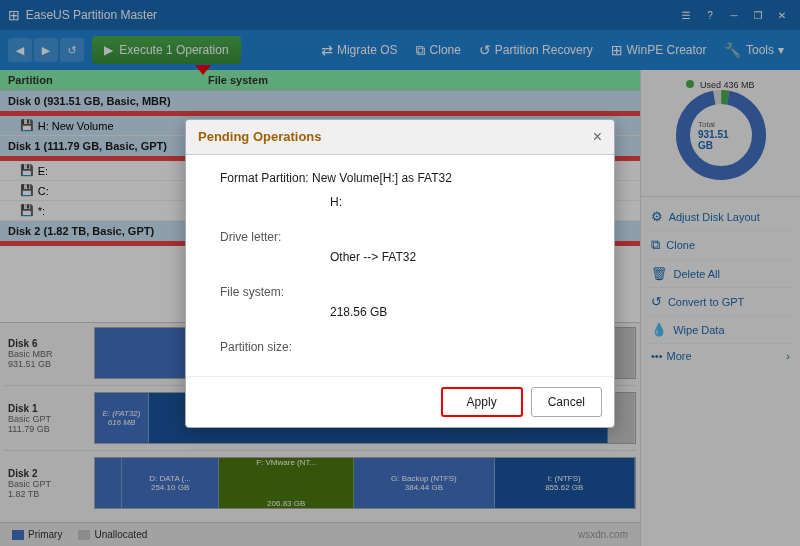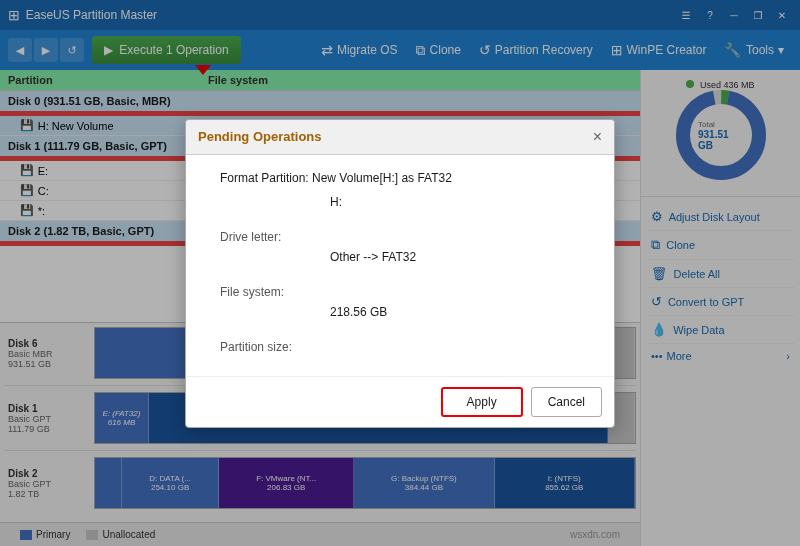--- a/index.html
+++ b/index.html
@@ -103,21 +103,21 @@
     .action-btn {
       display: flex; align-items: center; gap: 6px; width: 100%;
       background: none; border: none; padding: 6px 4px; cursor: pointer;
       font-size: 11px; color: #1a6bb5; border-bottom: 1px solid #eee;
       text-align: left;
     }
     .action-icon { font-size: 13px; color: #1a6bb5; }
     .more-btn { display: flex; align-items: center; justify-content: space-between; width: 100%; padding: 6px 4px; cursor: pointer; color: #1a6bb5; font-size: 11px; background: none; border: none; }
 
     
-    .status-bar { height: 24px; background: #e8e8e8; border-top: 1px solid #ccc; display: flex; align-items: center; padding: 0 20px; gap: 16px; font-size: 10px; color: #333; }
+    .status-bar { height: 24px; background: #e8e8e8; border-top: 1px solid #ccc; display: flex; align-items: center; padding: 0 12px; gap: 16px; font-size: 10px; color: #333; }
     .legend-item { display: flex; align-items: center; gap: 4px; }
     .legend-box { width: 12px; height: 10px; }
 
     
     .modal-overlay {
       position: fixed; top: 0; left: 0; right: 0; bottom: 0;
       background: rgba(0,0,0,0.3); z-index: 100;
       display: flex; align-items: center; justify-content: center;
     }
     .modal {
@@ -317,21 +317,21 @@
           <div class="disk-label-name">Disk 2</div>
           <div class="disk-label-type">Basic GPT</div>
           <div class="disk-label-size">1.82 TB</div>
         </div>
         <div class="disk-bar-container">
           <div class="disk-segment primary-blue" style="width:5%; font-size:8px;"></div>
           <div class="disk-segment primary-blue" style="width:18%; font-size:8px;">
             <span>D: DATA (...</span>
             <span>254.10 GB</span>
           </div>
-          <div class="disk-segment primary-blue" style="width:25%; font-size:8px; background:#4c1d95;">
+          <div class="disk-segment primary-blue" style="width:25%; font-size:8px; background:#4d7c0f;justify-content:space-between;">
             <span>F: VMware (NT...</span>
             <span>206.83 GB</span>
           </div>
           <div class="disk-segment primary-blue" style="width:26%; font-size:8px; background:#4472c4;">
             <span>G: Backup (NTFS)</span>
             <span>384.44 GB</span>
           </div>
           <div class="disk-segment primary-dark" style="width:26%; font-size:8px;">
             <span>I: (NTFS)</span>
             <span>855.62 GB</span>

